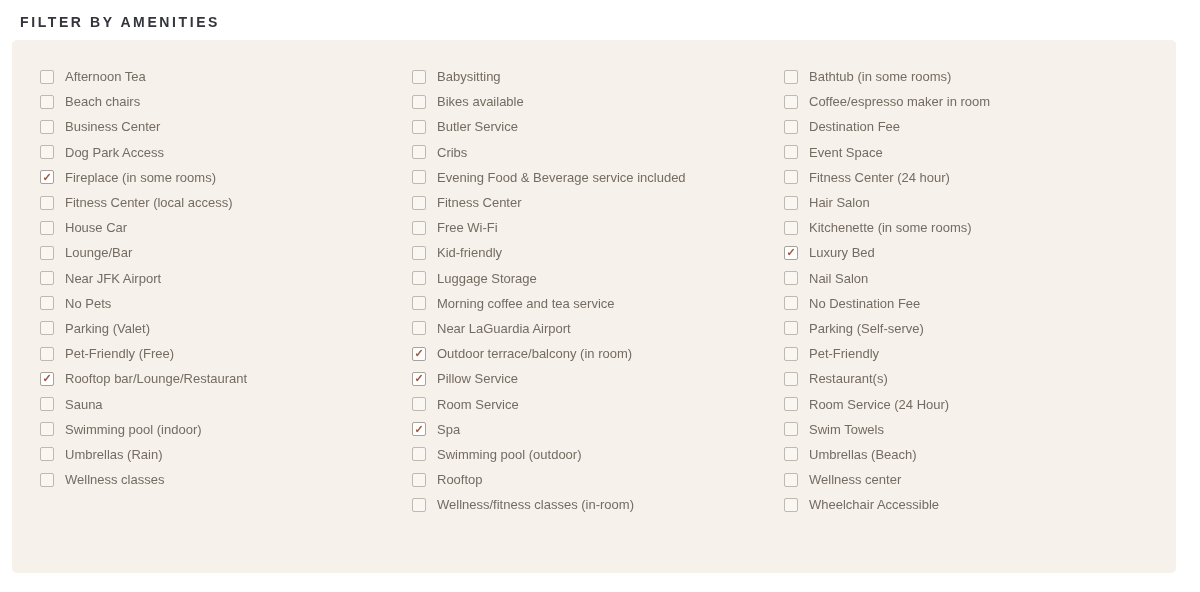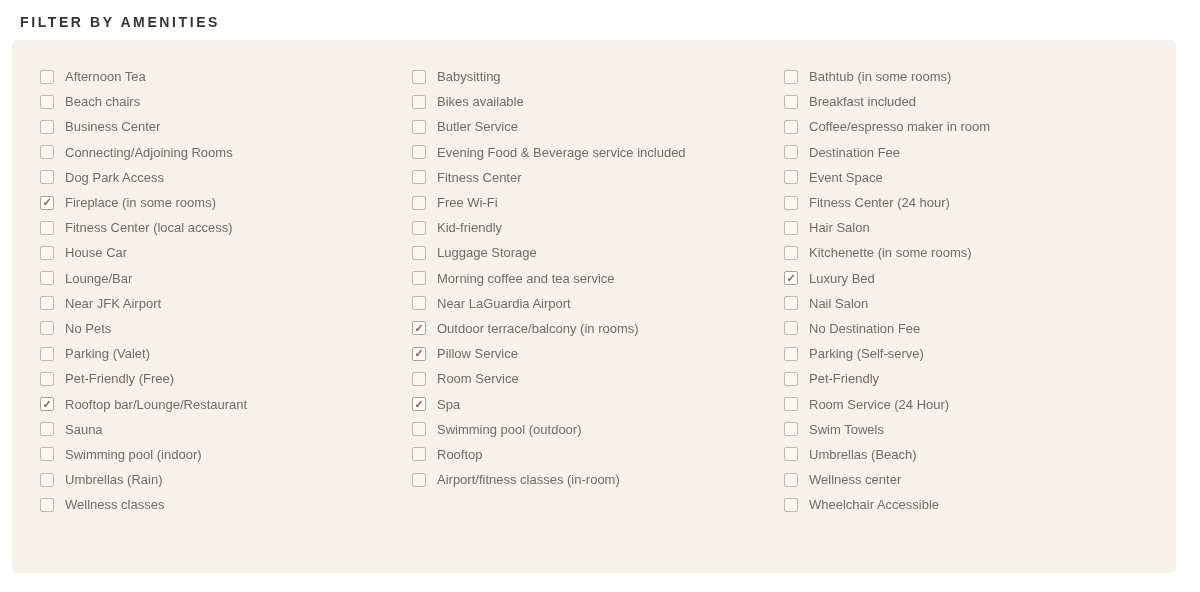--- a/index.html
+++ b/index.html
@@ -80,24 +80,20 @@
         <label class="row">
           <span class="cb"></span>
           <span class="lbl">Beach chairs</span>
         </label>
         <label class="row">
           <span class="cb"></span>
           <span class="lbl">Business Center</span>
         </label>
         <label class="row">
           <span class="cb"></span>
-          <span class="lbl">Connecting/Adjoining Rooms</span>
-        </label>
-        <label class="row">
-          <span class="cb"></span>
           <span class="lbl">Dog Park Access</span>
         </label>
         <label class="row">
           <span class="cb checked">✓</span>
           <span class="lbl">Fireplace (in some rooms)</span>
         </label>
         <label class="row">
           <span class="cb"></span>
           <span class="lbl">Fitness Center (local access)</span>
         </label>
@@ -154,20 +150,24 @@
         <label class="row">
           <span class="cb"></span>
           <span class="lbl">Bikes available</span>
         </label>
         <label class="row">
           <span class="cb"></span>
           <span class="lbl">Butler Service</span>
         </label>
         <label class="row">
           <span class="cb"></span>
+          <span class="lbl">Cribs</span>
+        </label>
+        <label class="row">
+          <span class="cb"></span>
           <span class="lbl">Evening Food &amp; Beverage service included</span>
         </label>
         <label class="row">
           <span class="cb"></span>
           <span class="lbl">Fitness Center</span>
         </label>
         <label class="row">
           <span class="cb"></span>
           <span class="lbl">Free Wi-Fi</span>
         </label>
@@ -182,21 +182,21 @@
         <label class="row">
           <span class="cb"></span>
           <span class="lbl">Morning coffee and tea service</span>
         </label>
         <label class="row">
           <span class="cb"></span>
           <span class="lbl">Near LaGuardia Airport</span>
         </label>
         <label class="row">
           <span class="cb checked">✓</span>
-          <span class="lbl">Outdoor terrace/balcony (in rooms)</span>
+          <span class="lbl">Outdoor terrace/balcony (in room)</span>
         </label>
         <label class="row">
           <span class="cb checked">✓</span>
           <span class="lbl">Pillow Service</span>
         </label>
         <label class="row">
           <span class="cb"></span>
           <span class="lbl">Room Service</span>
         </label>
         <label class="row">
@@ -206,34 +206,30 @@
         <label class="row">
           <span class="cb"></span>
           <span class="lbl">Swimming pool (outdoor)</span>
         </label>
         <label class="row">
           <span class="cb"></span>
           <span class="lbl">Rooftop</span>
         </label>
         <label class="row">
           <span class="cb"></span>
-          <span class="lbl">Airport/fitness classes (in-room)</span>
+          <span class="lbl">Wellness/fitness classes (in-room)</span>
         </label>
       </div>
     <div class="col">
         <label class="row">
           <span class="cb"></span>
           <span class="lbl">Bathtub (in some rooms)</span>
         </label>
         <label class="row">
           <span class="cb"></span>
-          <span class="lbl">Breakfast included</span>
-        </label>
-        <label class="row">
-          <span class="cb"></span>
           <span class="lbl">Coffee/espresso maker in room</span>
         </label>
         <label class="row">
           <span class="cb"></span>
           <span class="lbl">Destination Fee</span>
         </label>
         <label class="row">
           <span class="cb"></span>
           <span class="lbl">Event Space</span>
         </label>
@@ -261,20 +257,24 @@
           <span class="cb"></span>
           <span class="lbl">No Destination Fee</span>
         </label>
         <label class="row">
           <span class="cb"></span>
           <span class="lbl">Parking (Self-serve)</span>
         </label>
         <label class="row">
           <span class="cb"></span>
           <span class="lbl">Pet-Friendly</span>
+        </label>
+        <label class="row">
+          <span class="cb"></span>
+          <span class="lbl">Restaurant(s)</span>
         </label>
         <label class="row">
           <span class="cb"></span>
           <span class="lbl">Room Service (24 Hour)</span>
         </label>
         <label class="row">
           <span class="cb"></span>
           <span class="lbl">Swim Towels</span>
         </label>
         <label class="row">

